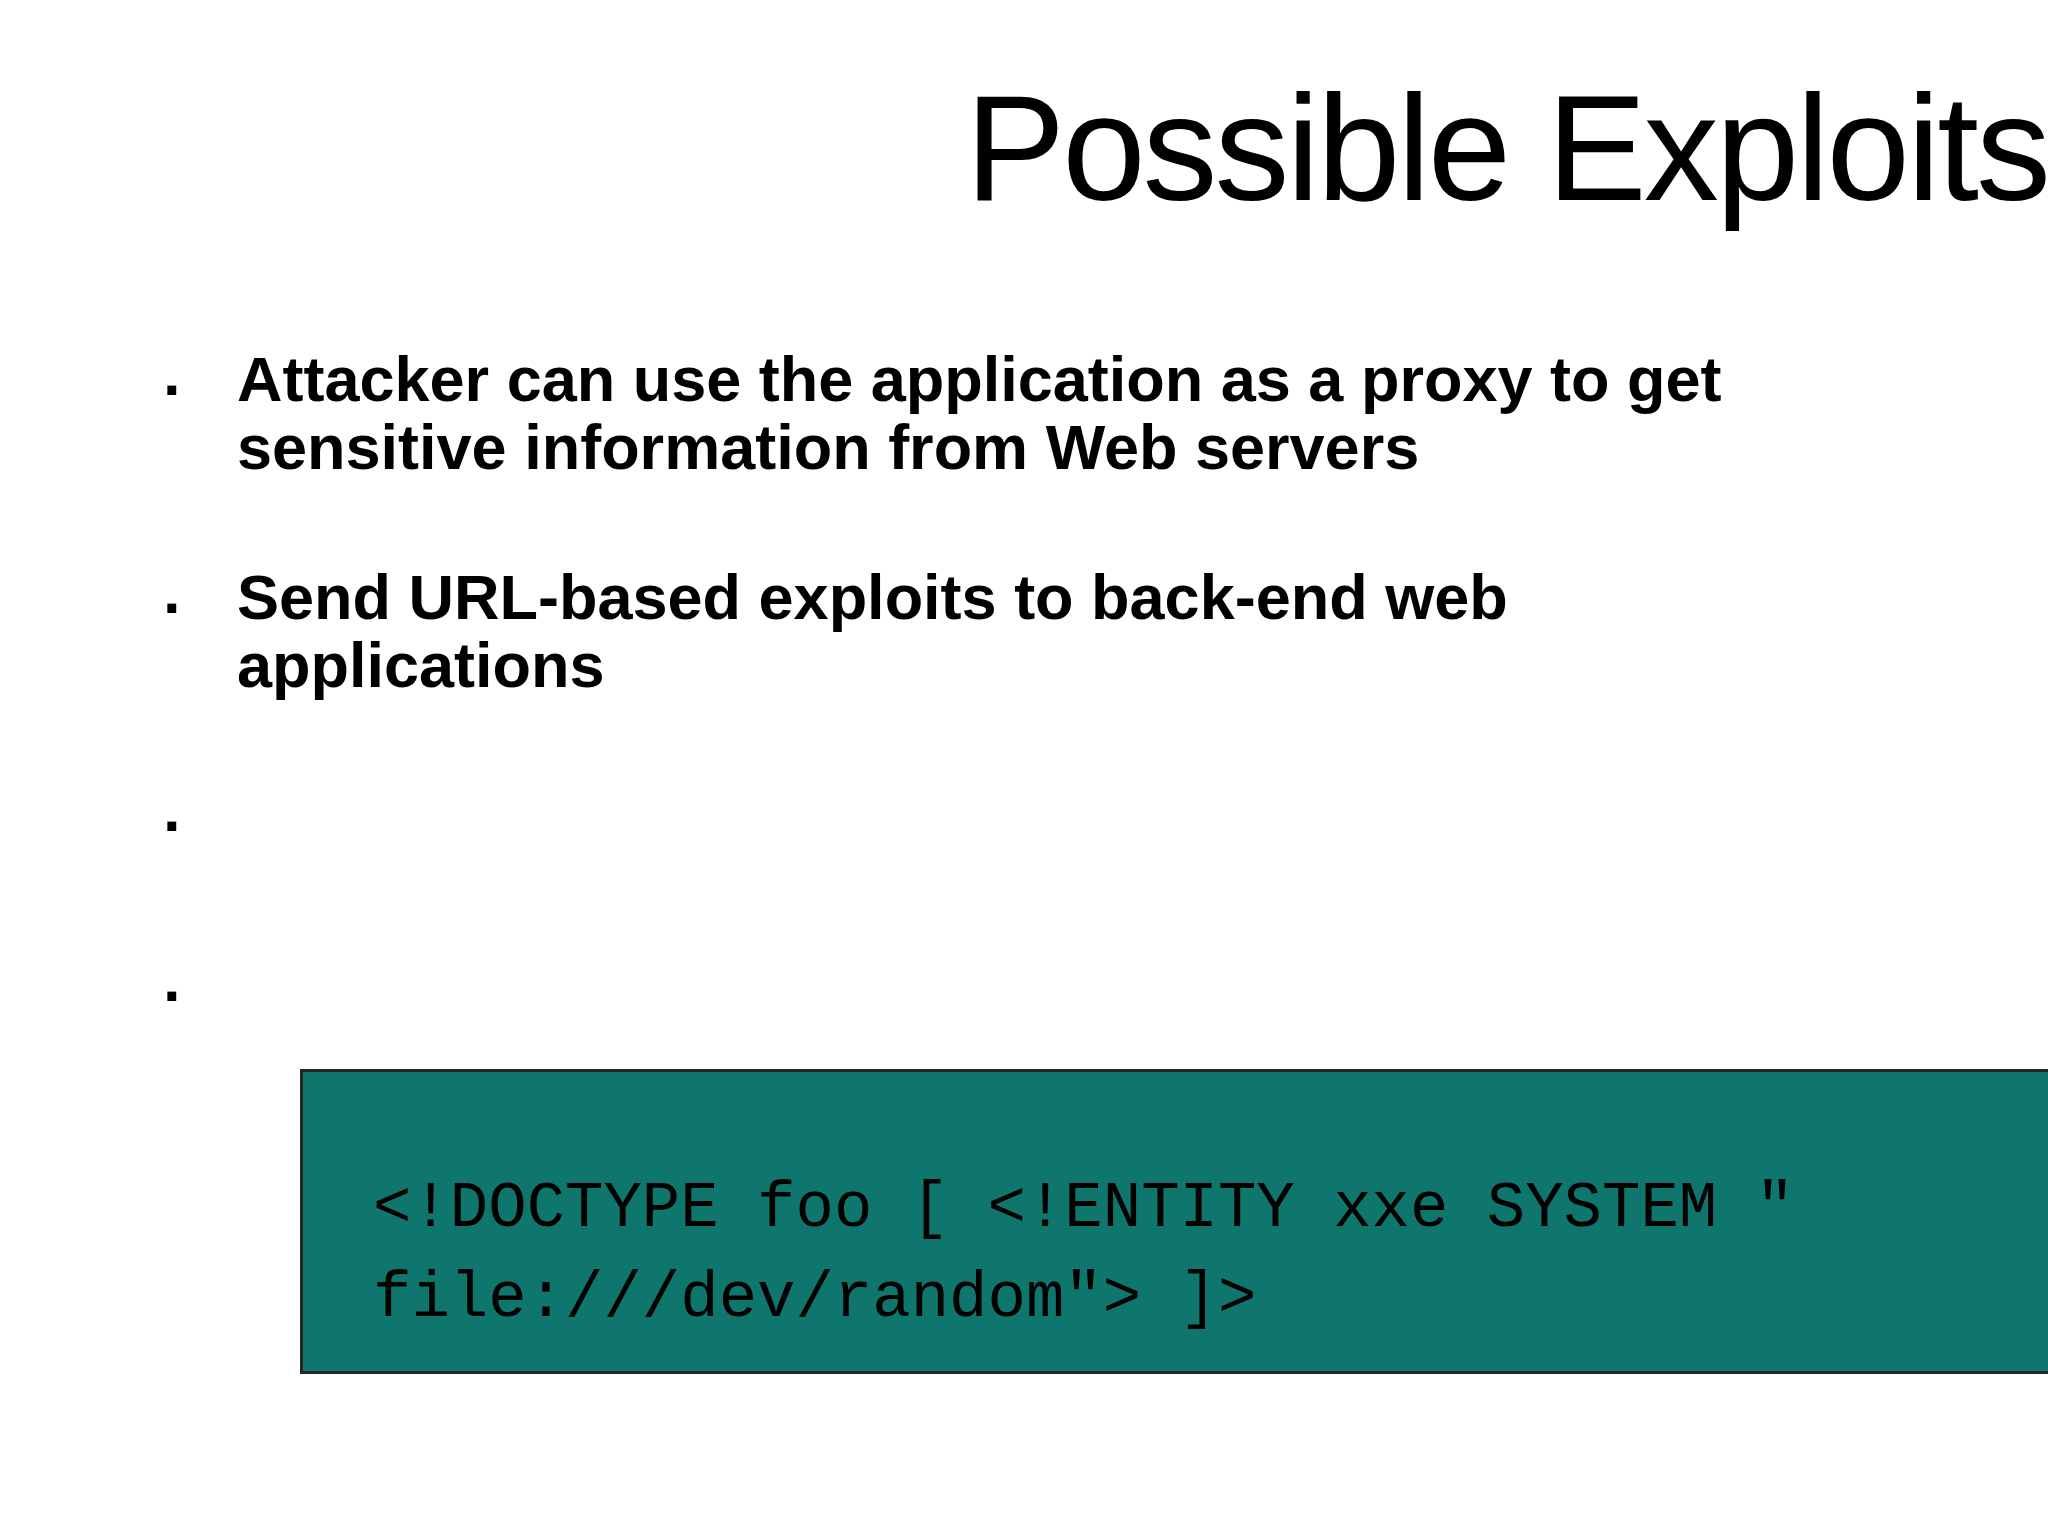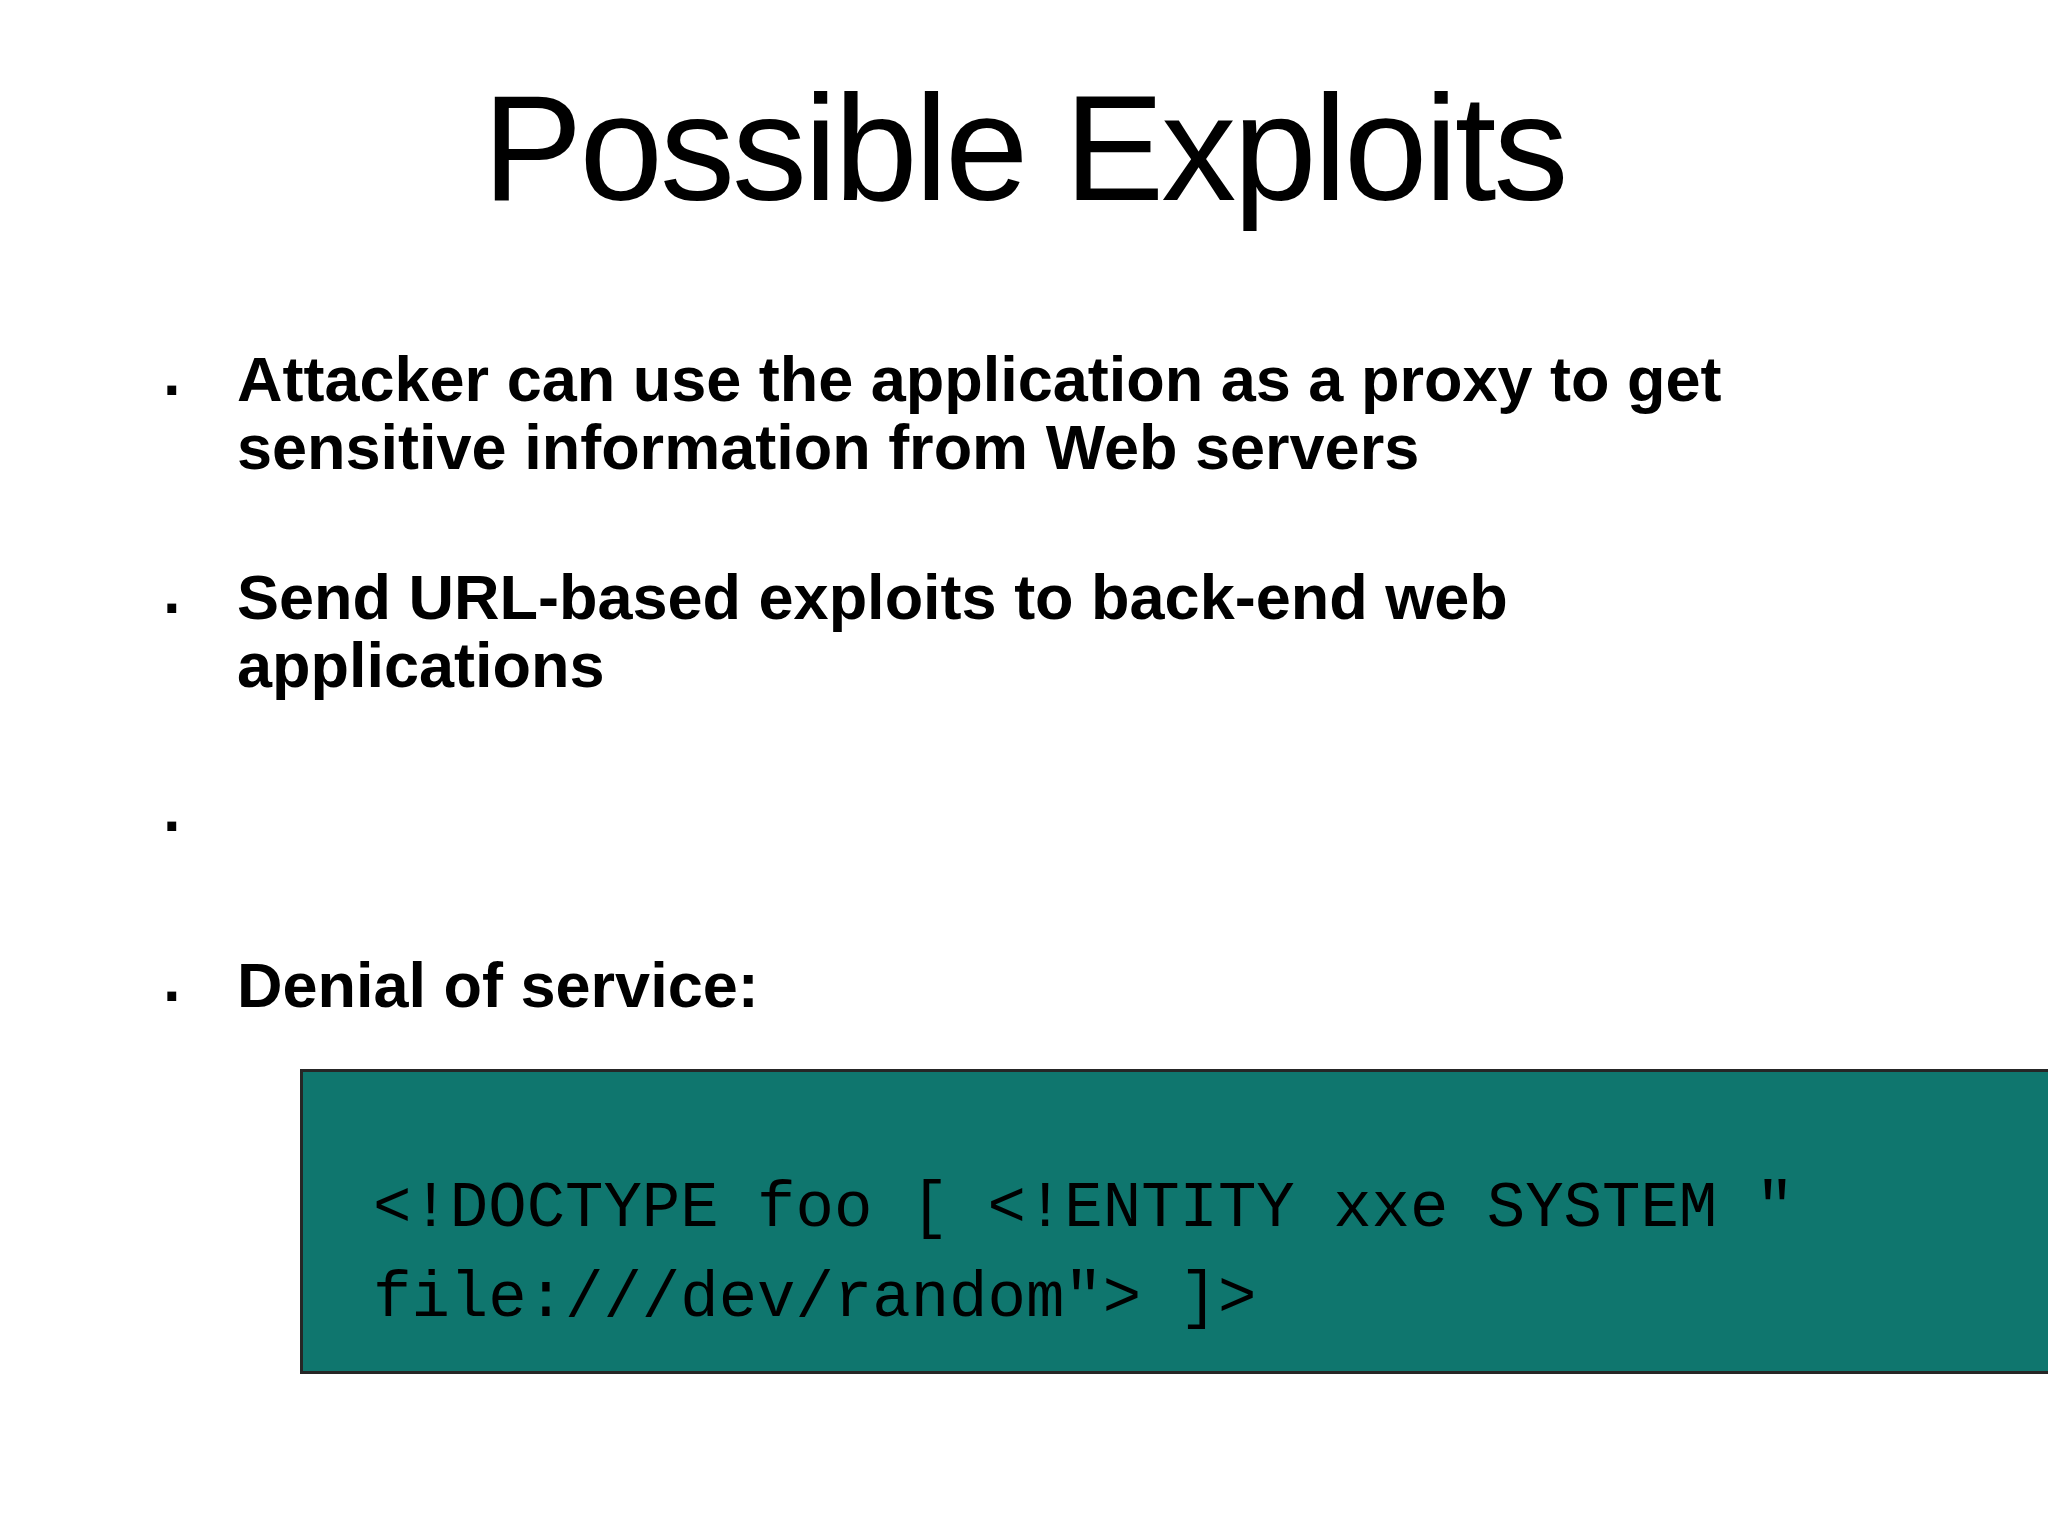--- a/index.html
+++ b/index.html
@@ -12,21 +12,21 @@
     width: 2048px;
     height: 1536px;
     background: var(--bg, #ffffff);
     color: var(--fg, #000000);
     font-family: "Liberation Sans", sans-serif;
     overflow: hidden;
   }
   .slide-title {
     margin: 0;
     padding-top: 62px;
-    text-align: center;
+    text-align: right;
     font-size: 150px;
     font-weight: 300;
     letter-spacing: -3px;
     line-height: 1.15;
     color: var(--fg, #000000);
   }
   .bullet-list {
     list-style: none;
     margin: 110px 0 0 0;
     padding: 0 0 0 163px;
@@ -82,21 +82,20 @@
     </li>
     <li class="bullet-item">
       <span class="bullet-marker">·</span>
       <span class="bullet-text">Send URL-based exploits to back-end web applications</span>
     </li>
     <li class="bullet-item">
       <span class="bullet-marker">·</span>
     </li>
     <li class="bullet-item">
       <span class="bullet-marker">·</span>
-      <span class="bullet-text">Denial of service:</span>
     </li>
   </ul>
 
   <div class="code-snippet-box">
     <div class="code-line">&lt;!DOCTYPE foo [ &lt;!ENTITY xxe SYSTEM "</div>
     <div class="code-line">file:///dev/random"&gt; ]&gt;</div>
   </div>
 
 </div>
 

